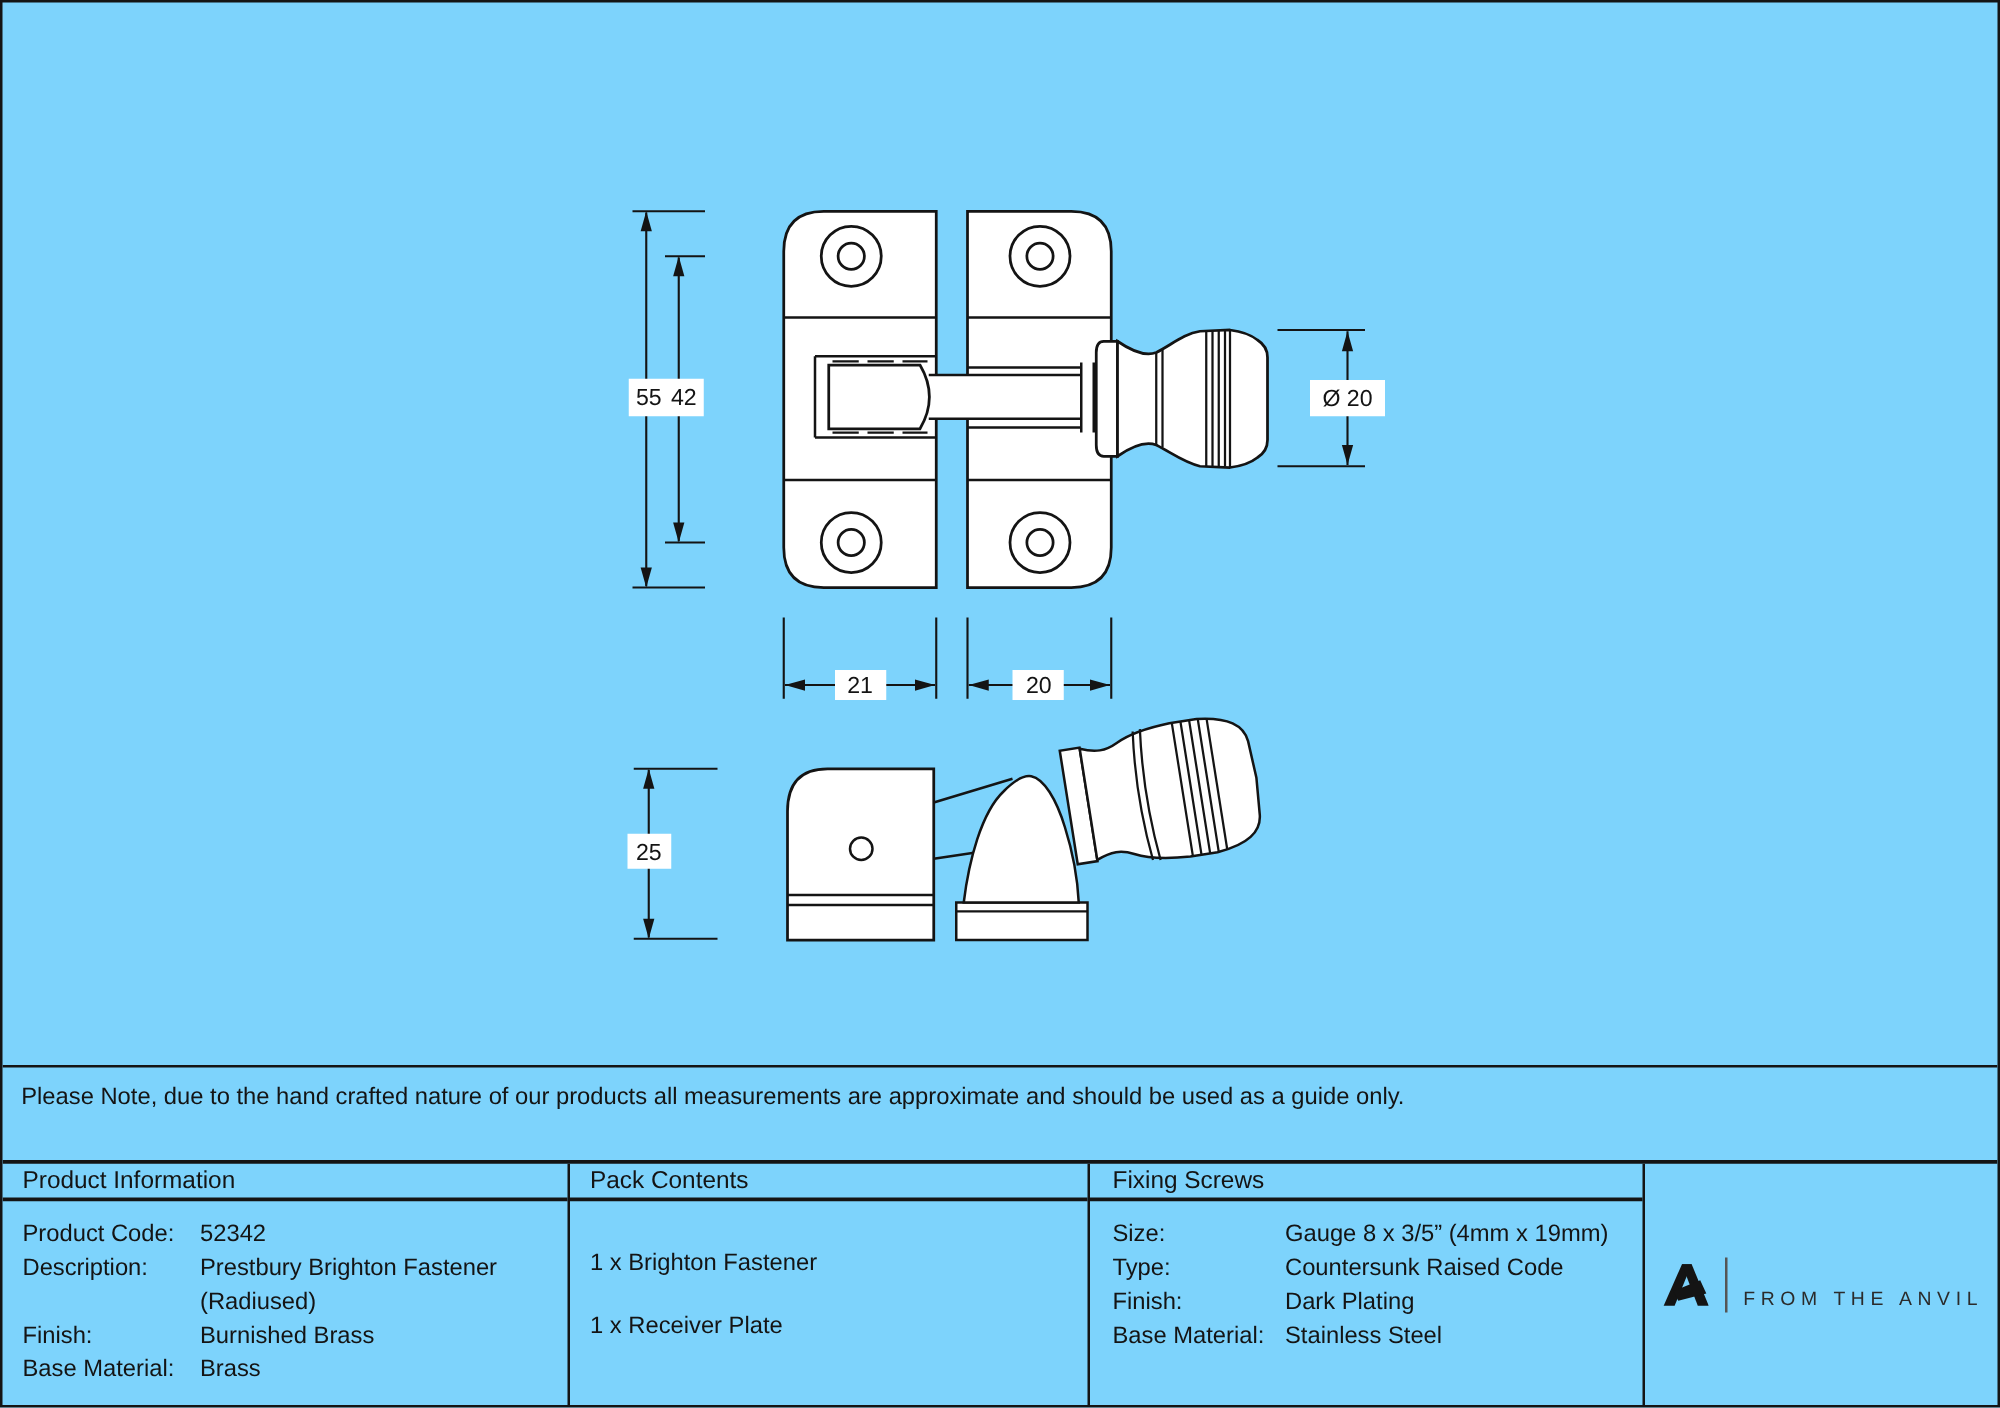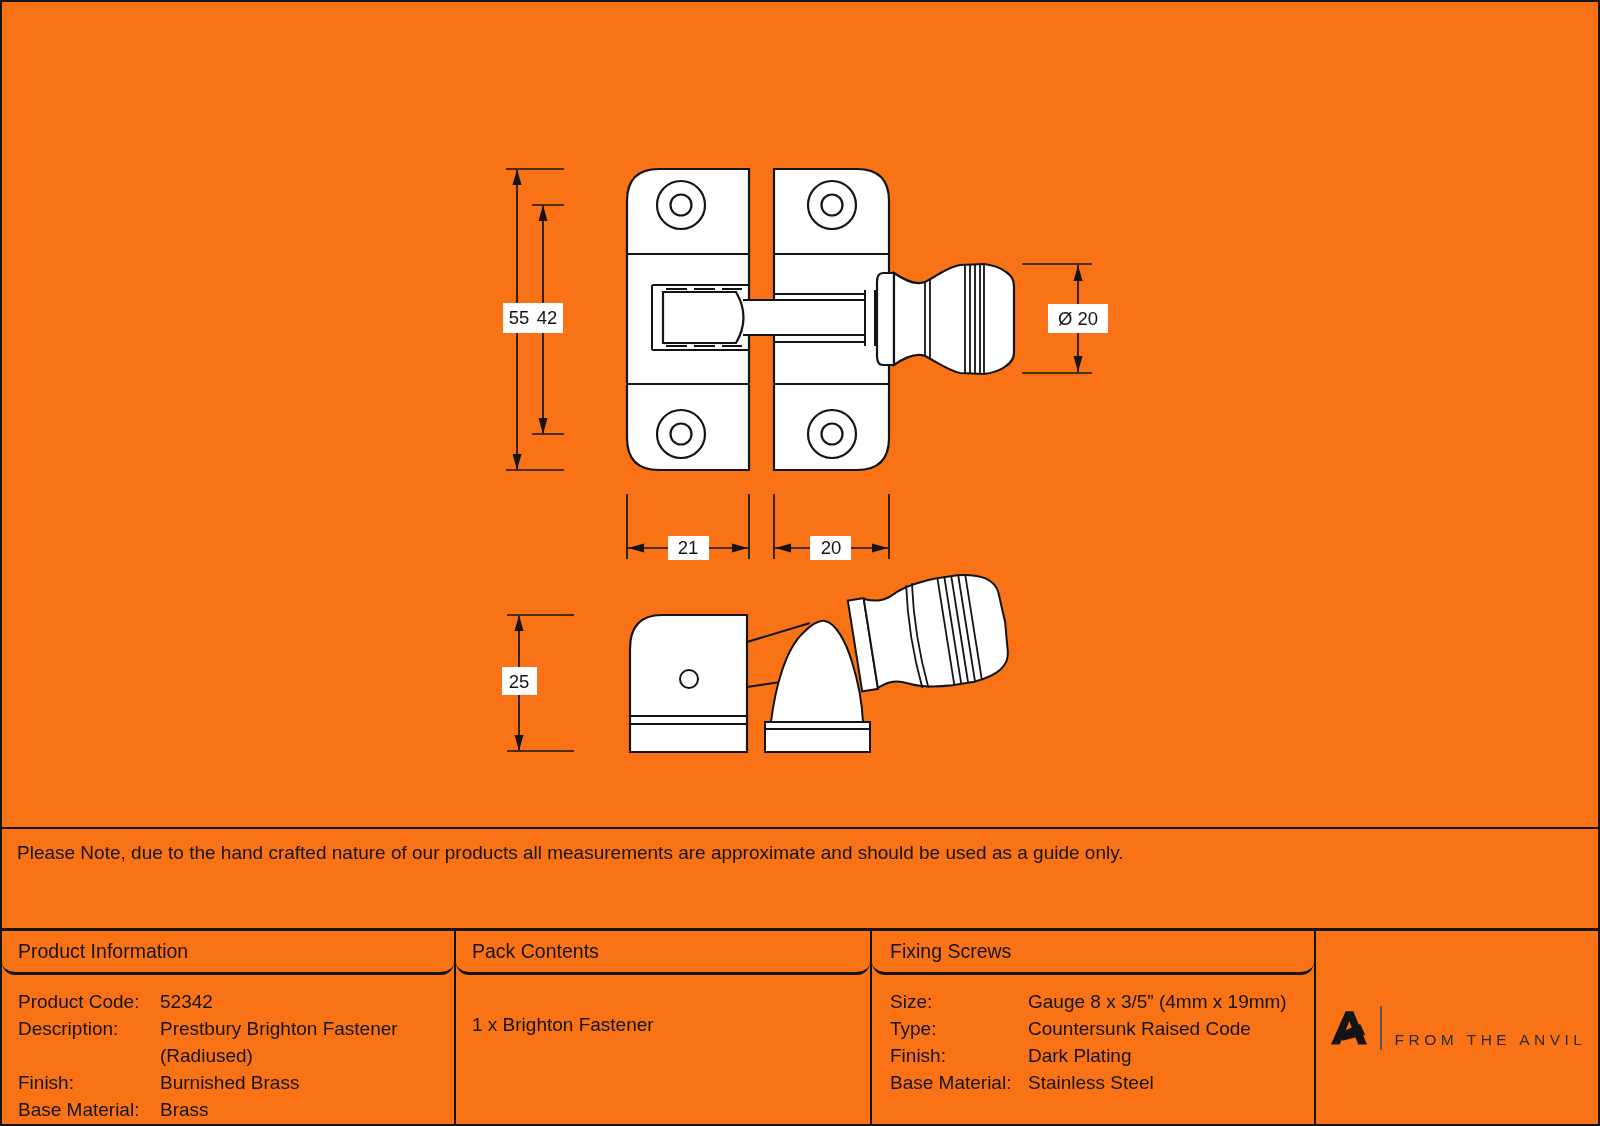--- a/index.html
+++ b/index.html
@@ -1,46 +1,45 @@
 <!DOCTYPE html>
 <html><head>
 <meta charset="utf-8">
 <style>
   html,body { margin:0; padding:0; background:#888; }
   .page {
     position:relative; width:1600px; height:1126px;
-    background:#f97316; border:2px solid #141414; box-sizing:border-box;
+    background:#7dd3fc; border:2px solid #141414; box-sizing:border-box;
     font-family:"Liberation Sans","DejaVu Sans",sans-serif;
     color:#141414; overflow:hidden;
   }
   .drawing { position:absolute; top:0; left:0; }
   .drawing line, .drawing path, .drawing rect, .drawing circle {
     vector-effect:none;
   }
   .note-row {
-    position:absolute; left:0; right:0; top:825px; height:49px;
+    position:absolute; left:0; right:0; top:850px; height:49px;
     border-top:2px solid #141414; box-sizing:border-box;
     display:flex; align-items:center; padding-left:15px;
     font-size:19px;
   }
   .spec-table {
     position:absolute; left:0; right:0; top:926px; bottom:0;
     border-top:3px solid #141414; box-sizing:border-box;
     display:flex; align-items:stretch;
   }
   .col { box-sizing:border-box; }
   .col-product { width:454px; border-right:2px solid #141414; }
   .col-pack    { width:416px; border-right:2px solid #141414; }
   .col-screws  { width:444px; border-right:2px solid #141414; }
   .col-logo    { flex:1; display:flex; align-items:center; justify-content:center; }
   .col-header {
-    height:44px; border-bottom:3px solid #141414; box-sizing:border-box;
+    height:30px; border-bottom:3px solid #141414; box-sizing:border-box;
     display:flex; align-items:center; padding-left:16px;
     font-size:19.5px;
-    border-radius:13px;
   }
   .col-screws .col-header, .col-screws .col-body { padding-left:18px; }
   .col-body { padding:13px 8px 0 16px; font-size:19px; line-height:27px; }
   .kv-grid { display:grid; grid-template-columns:142px 1fr; }
   .col-screws .kv-grid { grid-template-columns:138px 1fr; }
   .kv-grid .val { max-width:262px; }
   .pack-list div { white-space:nowrap;margin-top:23px; }
   .logo { display:flex; align-items:center; gap:13px; }
   .logo-divider { width:2px; height:44px; background:#555; }
   .logo-text { font-size:15.5px; letter-spacing:4.5px; color:#2b2b2b; white-space:nowrap;margin-top:25px; }
@@ -190,20 +189,21 @@
         <div class="val">Burnished Brass</div>
         <div class="lbl">Base Material:</div>
         <div class="val">Brass</div>
       </div>
     </div>
 
     <div class="col col-pack">
       <div class="col-header">Pack Contents</div>
       <div class="col-body pack-list">
         <div>1 x Brighton Fastener</div>
+        <div>1 x Receiver Plate</div>
       </div>
     </div>
 
     <div class="col col-screws">
       <div class="col-header">Fixing Screws</div>
       <div class="col-body kv-grid">
         <div class="lbl">Size:</div>
         <div class="val">Gauge 8 x 3/5” (4mm x 19mm)</div>
         <div class="lbl">Type:</div>
         <div class="val">Countersunk Raised Code</div>

